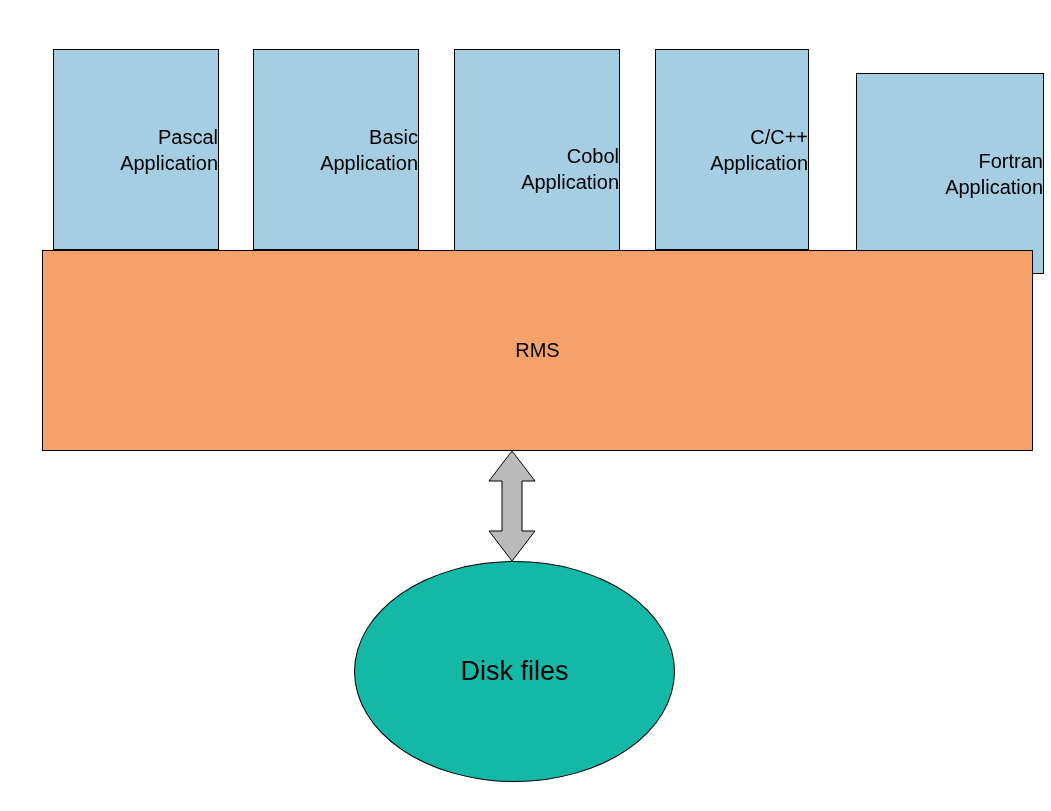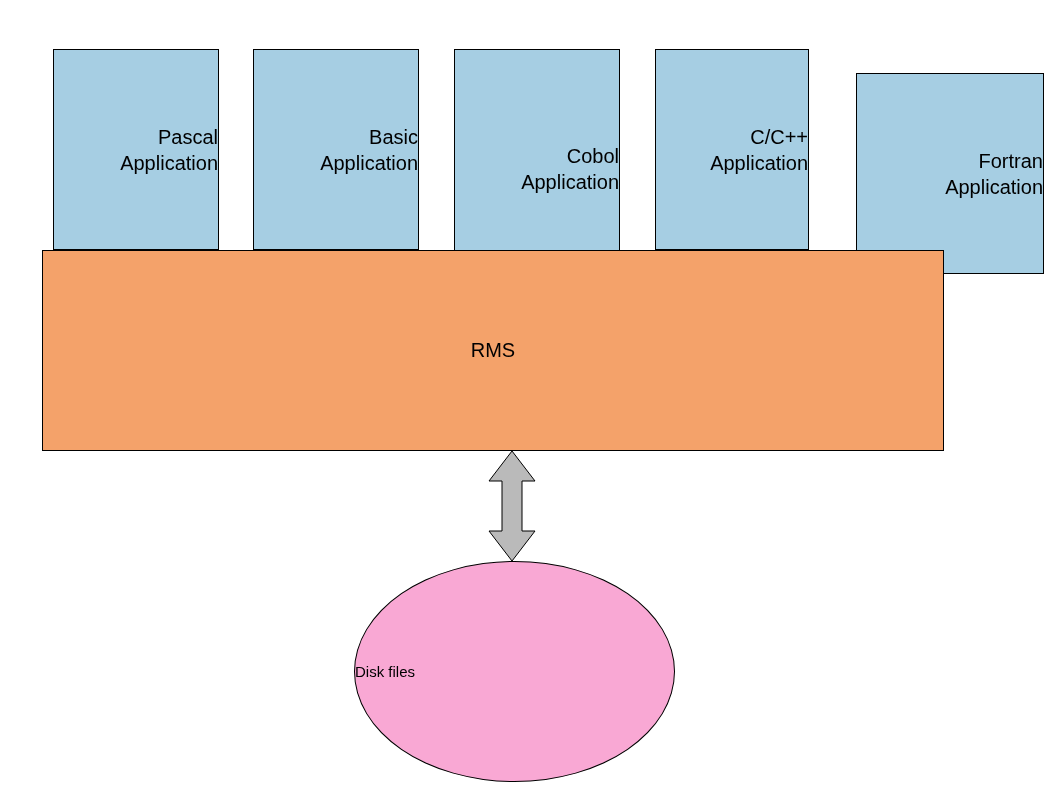--- a/index.html
+++ b/index.html
@@ -30,27 +30,27 @@
       position: absolute;
       background: #f4a26a;
       border: 1px solid #000;
       display: flex;
       align-items: center;
       justify-content: center;
       font-size: 20px;
     }
     .ellipse {
       position: absolute;
-      background: #f9a8d4;
+      background: #14b8a6;
       border: 1px solid #000;
       border-radius: 50%;
       display: flex;
       align-items: center;
-      justify-content: flex-start;
-      font-size: 15px;
+      justify-content: center;
+      font-size: 27px;
     }
     .arrow-svg {
       position: absolute;
     }
   </style>
 </head>
 <body>
 
 <div class="app-box" style="left:53px; top:49px; width:166px; height:201px;">
   <span>Pascal</span>
@@ -70,21 +70,21 @@
 <div class="app-box" style="left:655px; top:49px; width:154px; height:201px;">
   <span>C/C++</span>
   <span>Application</span>
 </div>
 
 <div class="app-box" style="left:856px; top:49px; width:188px; height:201px;margin-top:24px;">
   <span>Fortran</span>
   <span>Application</span>
 </div>
 
-<div class="rms-box" style="left:42px; top:250px; width:902px; height:201px;">
+<div class="rms-box" style="left:42px; top:250px; width:991px; height:201px;">
   <span>RMS</span>
 </div>
 
 <svg class="arrow-svg" style="left:487px; top:451px; width:50px; height:110px;" viewBox="0 0 50 110">
   <polygon points="25,0 48,30 35,30 35,80 48,80 25,110 2,80 15,80 15,30 2,30" fill="#bababa" stroke="#000" stroke-width="1"></polygon>
 </svg>
 
 <div class="ellipse" style="left:354px; top:561px; width:321px; height:221px;">
   <span>Disk files</span>
 </div>

